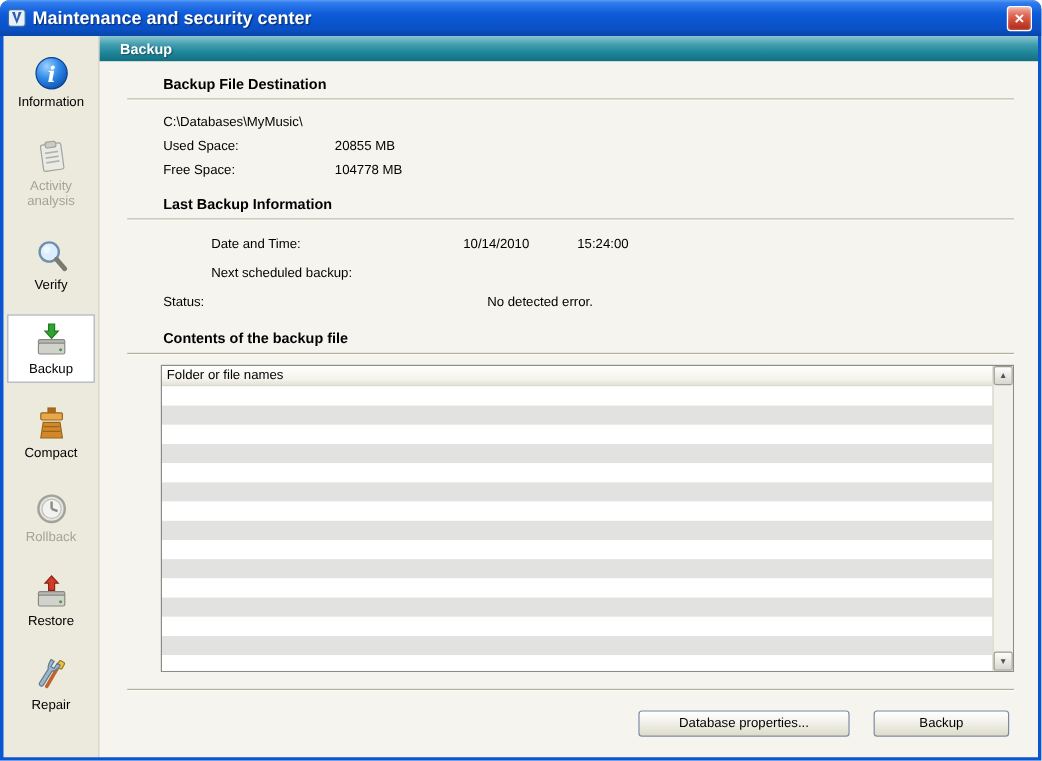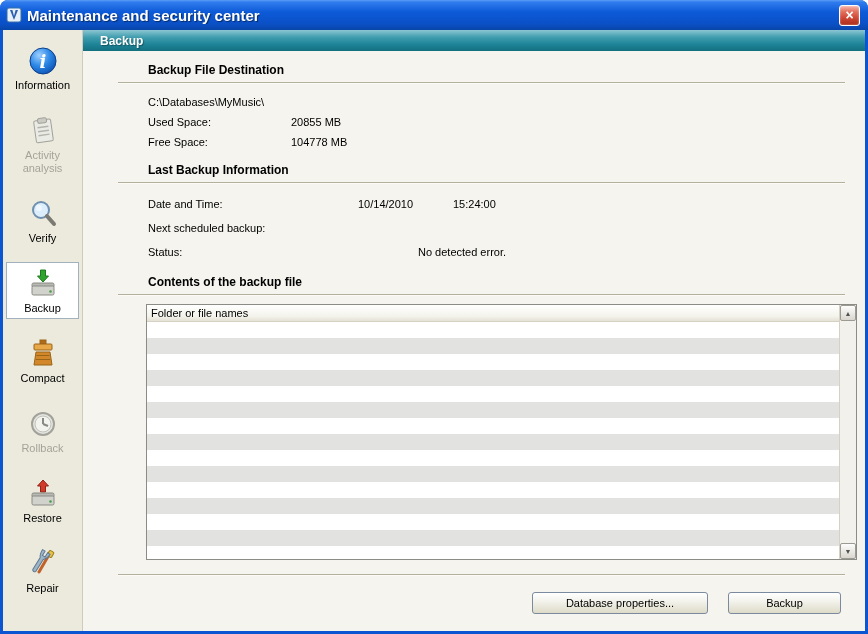--- a/index.html
+++ b/index.html
@@ -70,32 +70,32 @@
   
   .main { flex:1; display:flex; flex-direction:column; background:#f5f4ee; min-width:0; }
   .page-header {
     height:21px; flex:0 0 21px;
     background:linear-gradient(to bottom,#8cc6d2 0%,#3f9dae 35%,#1d8397 70%,#13707f 100%);
     color:#fff; font-weight:bold; font-size:12px;
     display:flex; align-items:center;
     padding-left:17px;
     text-shadow:1px 1px 1px rgba(0,0,0,0.35);
   }
-  .content { flex:1; padding:12px 20px 0 35px; overflow:hidden; }
+  .content { flex:1; padding:12px 20px 0 23px; overflow:hidden; }
   .section-heading { font-weight:bold; font-size:12px; margin:0 0 4px 30px; height:15px; }
   .rule {
     height:0;
     border-top:1px solid #b3b09e;
     border-bottom:1px solid #fcfbf6;
     margin-bottom:8px;
   }
   .kv { margin-left:30px; height:20px; display:flex; align-items:center; }
   .kv.tall { height:24px; }
   .lbl-1 { display:inline-block; width:143px; }
-  .lbl-2 { display:inline-block; width:210px; }
+  .lbl-2 { display:inline-block; width:210px;margin-left:40px; }
   .lbl-3 { display:inline-block; width:270px; }
   .date-col { display:inline-block; width:95px; }
   .gap-top { margin-top:11px; }
   
   .table {
     position:relative;
     margin-left:28px;
     width:711px; height:256px;
     border:1px solid #8c8c86;
     background:#fff;

